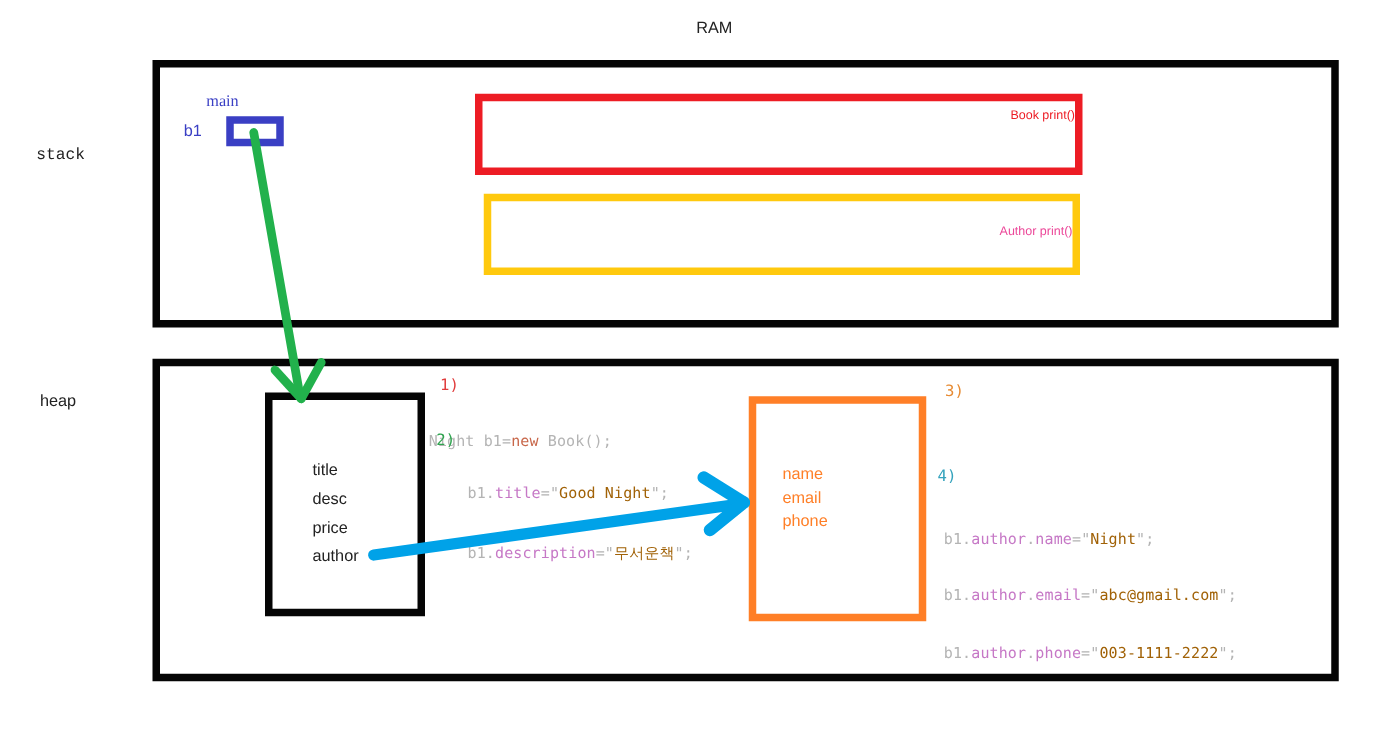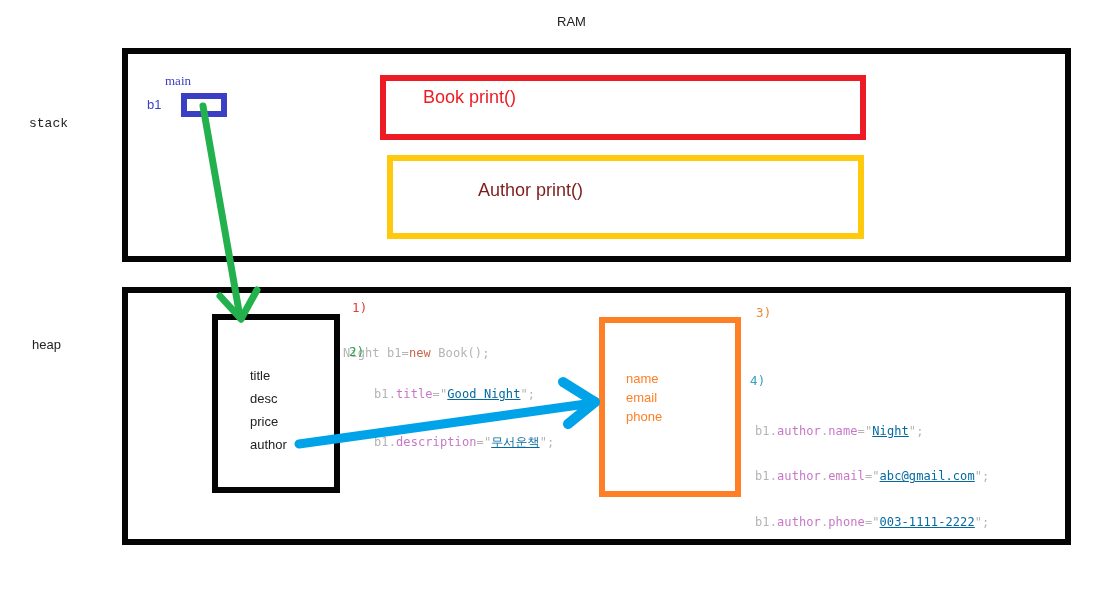--- a/index.html
+++ b/index.html
@@ -5,37 +5,37 @@
   html, body { margin:0; padding:0; background:#ffffff; }
   .canvas {
     position:relative; width:1104px; height:591px; background:#ffffff;
     font-family:"Liberation Sans", sans-serif; overflow:hidden;
   }
   .abs { position:absolute; }
   .lbl { color:#222; font-size:13px; white-space:nowrap;text-align:center; }
 
   .ram-title   { left:557px; top:14px; }
   .stack-lbl   { left:29px;  top:116px;font-family:Liberation Mono, monospace; }
-  .heap-lbl    { left:32px;  top:313px;margin-top:24px; }
+  .heap-lbl    { left:32px;  top:313px; }
 
   .region-box { box-sizing:border-box; border:6px solid #050505; background:transparent; }
   .stack-box  { left:122px; top:48px;  width:949px; height:214px; }
   .heap-box   { left:122px; top:287px; width:949px; height:258px; }
 
   .blue-txt { color:#3a3fc4; font-size:13px; white-space:nowrap; }
   .main-lbl { left:165px; top:73px;font-family:Liberation Serif, serif; }
   .b1-lbl   { left:147px; top:97px; }
   .b1-rect  { left:181px; top:93px; width:46px; height:24px;
               box-sizing:border-box; border:6px solid #3a3fc4; }
 
-  .method-box { box-sizing:border-box; font-size:18px; white-space:nowrap; }
+  .method-box { box-sizing:border-box; font-size:10px; white-space:nowrap;text-align:right; }
   .red-box    { left:380px; top:75px;  width:486px; height:65px;
                 border:6px solid #ed1c24; color:#ed1c24; padding:6px 0 0 37px; }
-  .yellow-box { left:387px; top:155px; width:477px; height:84px;
-                border:6px solid #ffc90e; color:#7f1d1d; padding:19px 0 0 85px; }
+  .yellow-box { left:387px; top:155px; width:477px; height:65px;
+                border:6px solid #ffc90e; color:#ec4899; padding:19px 0 0 85px; }
 
   .object-box { box-sizing:border-box; font-size:13px; }
   .book-box   { left:212px; top:314px; width:128px; height:179px;
                 border:6px solid #050505; color:#222; padding:44px 0 0 32px; }
   .book-box .field   { line-height:23px; }
   .author-box { left:599px; top:317px; width:142px; height:180px;
                 border:6px solid #ff7f27; color:#ff7f27; padding:46px 0 0 21px; }
   .author-box .field { line-height:19px; }
 
   .code, .step-num {
@@ -51,21 +51,21 @@
   .code-1 { left:343px; top:318px; }
   .code-2 { left:374px; top:357px; }
   .code-2 .code-line { line-height:19.5px; }
   .code-3 { left:756px; top:331px; }
   .code-4 { left:755px; top:395px; }
   .code-4 .code-line { line-height:17.4px; }
 
   .tk-plain { color:#b4b4b4; }
   .tk-kw    { color:#c8674a; }
   .tk-prop  { color:#c678c6; }
-  .tk-str   { color:#0369a1;text-decoration:underline; }
+  .tk-str   { color:#a16207; }
   .tk-num   { color:#3fa8a8; }
 
   .arrows { position:absolute; left:0; top:0; pointer-events:none; }
 </style>
 </head>
 <body>
 
 <div class="canvas">
 
   <div class="abs lbl ram-title">RAM</div>

